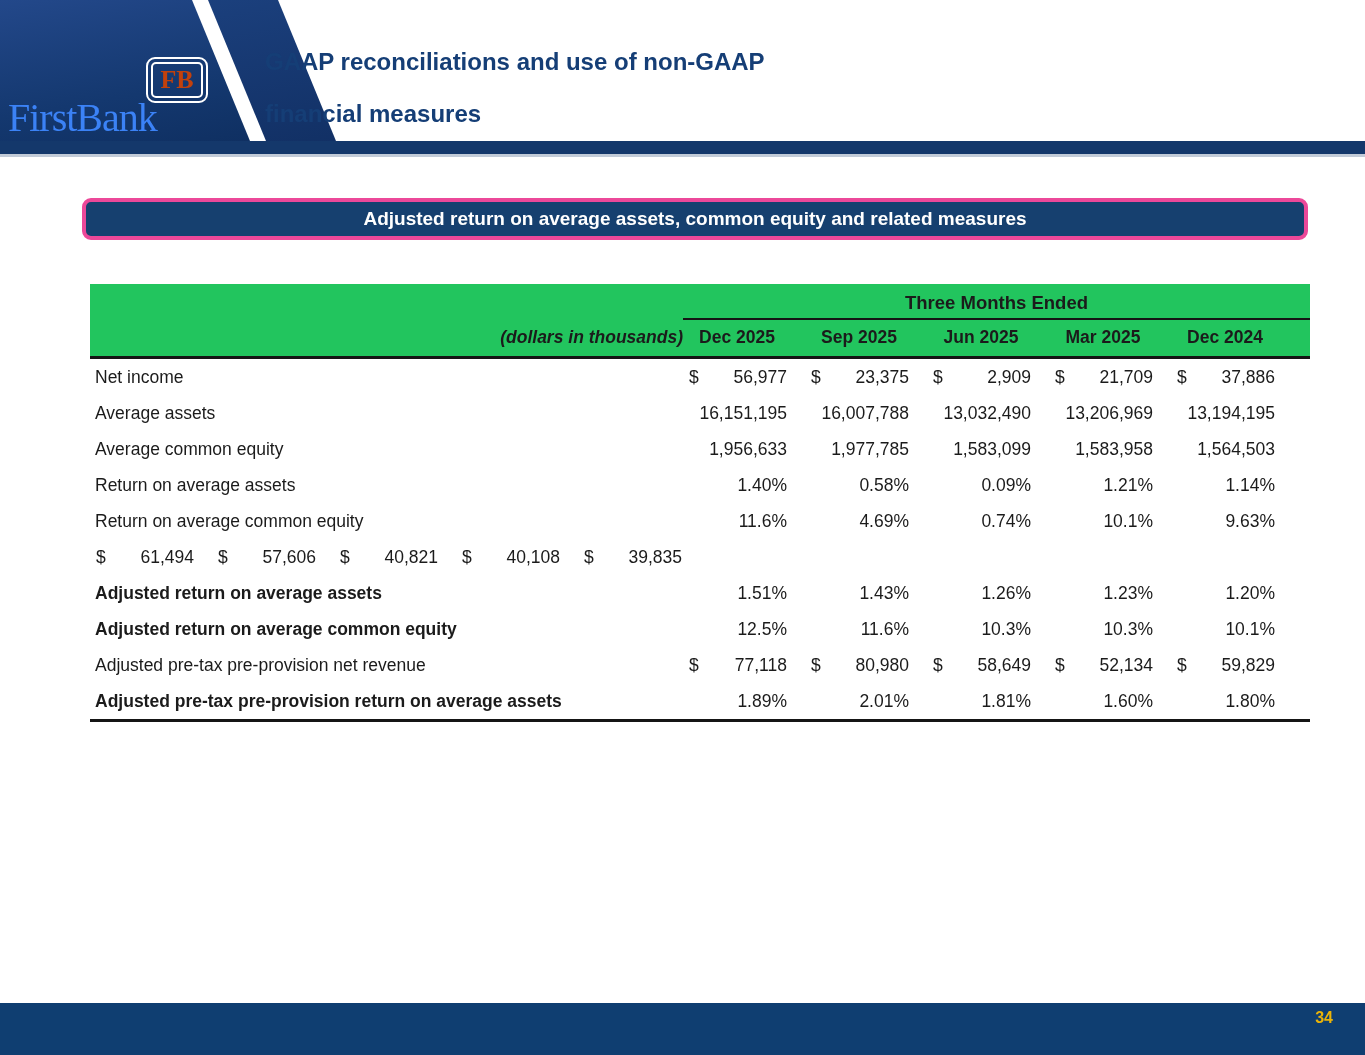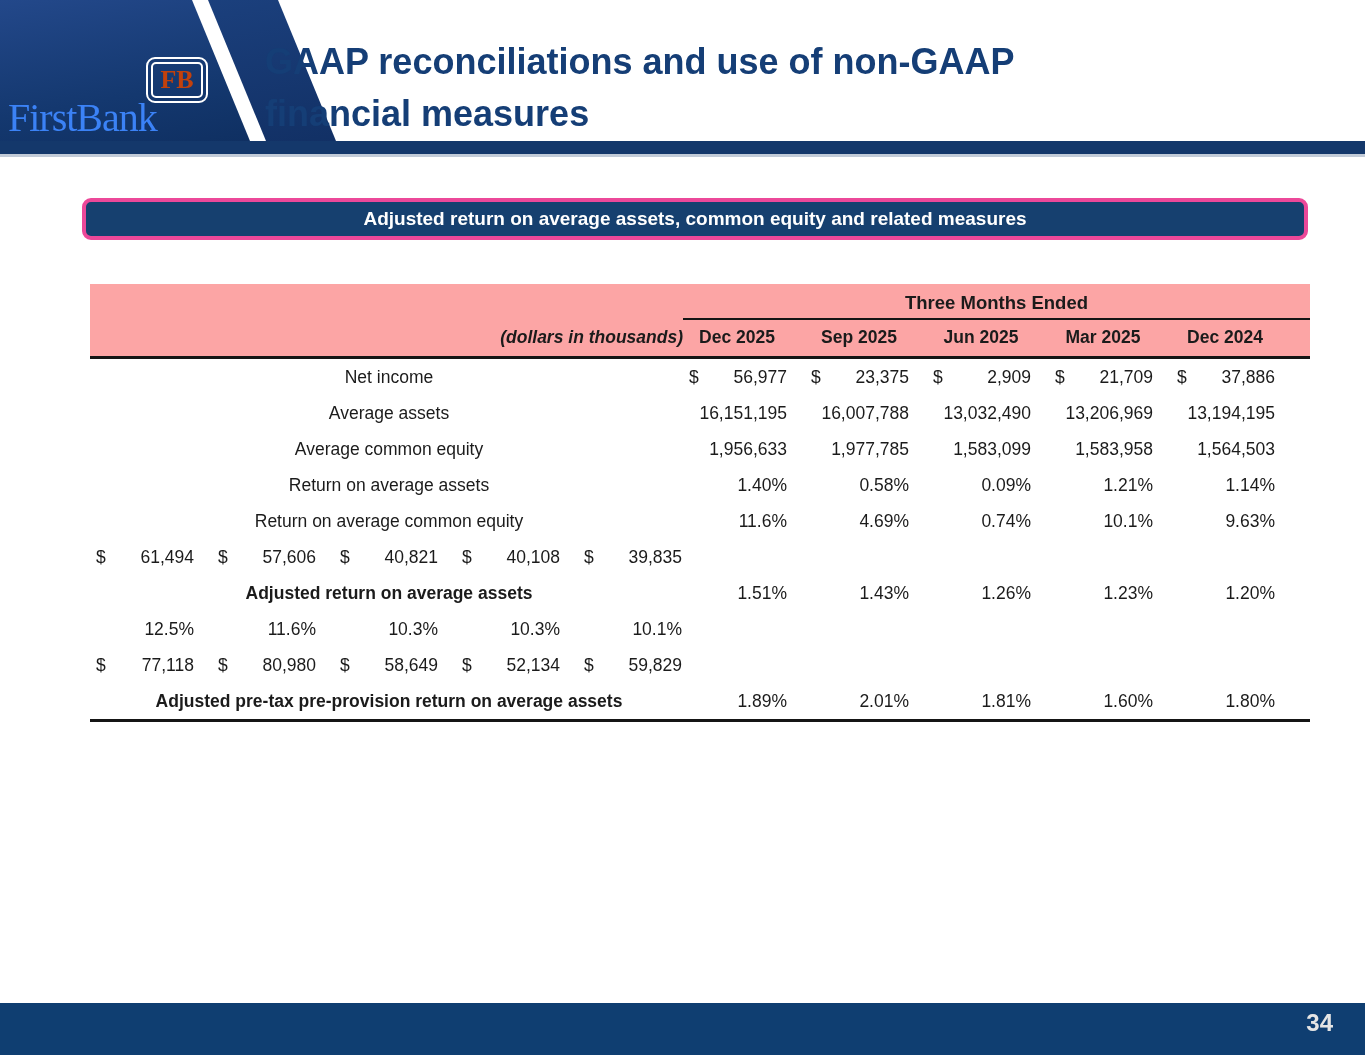--- a/index.html
+++ b/index.html
@@ -29,50 +29,50 @@
     position:absolute;inset:3px;border:2px solid #fff;border-radius:5px;
     display:flex;align-items:center;justify-content:center;
     color:#c2410c;font-family:"Liberation Serif",serif;font-weight:bold;font-size:26px;
   }
   .wordmark{
     position:absolute;left:8px;top:94px;color:#3b82f6;
     font-family:"Liberation Serif",serif;font-size:40px;letter-spacing:-1px;white-space:nowrap;
   }
   .title{
     position:absolute;left:265px;top:36px;color:#153e76;
-    font-size:36px;font-weight:bold;line-height:52px;white-space:nowrap;
+    font-size:24px;font-weight:bold;line-height:52px;white-space:nowrap;
   }
   
   .banner{
     position:absolute;left:82px;top:198px;width:1226px;height:42px;box-sizing:border-box;
     background:#16406f;border:4px solid #ec4899;border-radius:9px;
     display:flex;align-items:center;justify-content:center;
     color:#fff;font-weight:bold;font-size:19px;
   }
   
   .table{position:absolute;left:90px;top:284px;width:1220px;color:#1b1b1b;font-size:17.5px;}
-  .thead{background:#fca5a5;border-bottom:3px solid #151515;padding-top:8px;}
+  .thead{background:#22c55e;border-bottom:3px solid #151515;padding-top:8px;}
   .tme-row{display:flex;}
   .tme-spacer{width:593px;}
   .tme{
     width:627px;box-sizing:border-box;text-align:center;font-weight:bold;font-size:18.5px;
     border-bottom:2px solid #151515;padding-bottom:4px;
   }
   .cols-row{display:flex;align-items:flex-end;padding:7px 17px 8px 0;}
   .lbl-hdr{width:593px;box-sizing:border-box;padding-left:5px;font-weight:bold;font-style:italic;text-align:right;}
   .mcol{width:122px;box-sizing:border-box;text-align:center;font-weight:bold;padding-right:14px;}
   .tbody{background:#fff;border-bottom:3px solid #151515;}
-  .trow{display:flex;align-items:center;height:36px;padding-right:17px;text-align:center;}
+  .trow{display:flex;align-items:center;height:36px;padding-right:17px;}
   .tlabel{width:593px;box-sizing:border-box;padding-left:5px;}
   .trow.bold .tlabel{font-weight:bold;}
   .tcol{width:122px;box-sizing:border-box;display:flex;align-items:center;padding:0 18px 0 6px;}
   .tcol .val{margin-left:auto;}
   
   .footer{position:absolute;left:0;top:1003px;width:100%;height:52px;background:#0f3e71;}
-  .pagenum{position:absolute;right:32px;top:6px;color:#e5e5e5;font-weight:bold;font-size:24px;}
+  .pagenum{position:absolute;right:32px;top:6px;color:#eab308;font-weight:bold;font-size:16px;}
 </style>
 </head>
 <body>
 
 <div class="slide">
 
   <div class="hdr">
     <div class="band-a"></div>
     <div class="band-b"></div>
     <div class="emblem">
@@ -230,37 +230,39 @@
             <span class="val">1.26%</span>
           </div>
           <div class="tcol">
             <span class="val">1.23%</span>
           </div>
           <div class="tcol">
             <span class="val">1.20%</span>
           </div>
         </div>
         <div class="trow bold">
+          <div class="tlabel">Adjusted return on average common equity</div>
           <div class="tcol">
             <span class="val">12.5%</span>
           </div>
           <div class="tcol">
             <span class="val">11.6%</span>
           </div>
           <div class="tcol">
             <span class="val">10.3%</span>
           </div>
           <div class="tcol">
             <span class="val">10.3%</span>
           </div>
           <div class="tcol">
             <span class="val">10.1%</span>
           </div>
         </div>
         <div class="trow">
+          <div class="tlabel">Adjusted pre-tax pre-provision net revenue</div>
           <div class="tcol">
             <span class="dollar">$</span>
             <span class="val">77,118</span>
           </div>
           <div class="tcol">
             <span class="dollar">$</span>
             <span class="val">80,980</span>
           </div>
           <div class="tcol">
             <span class="dollar">$</span>

